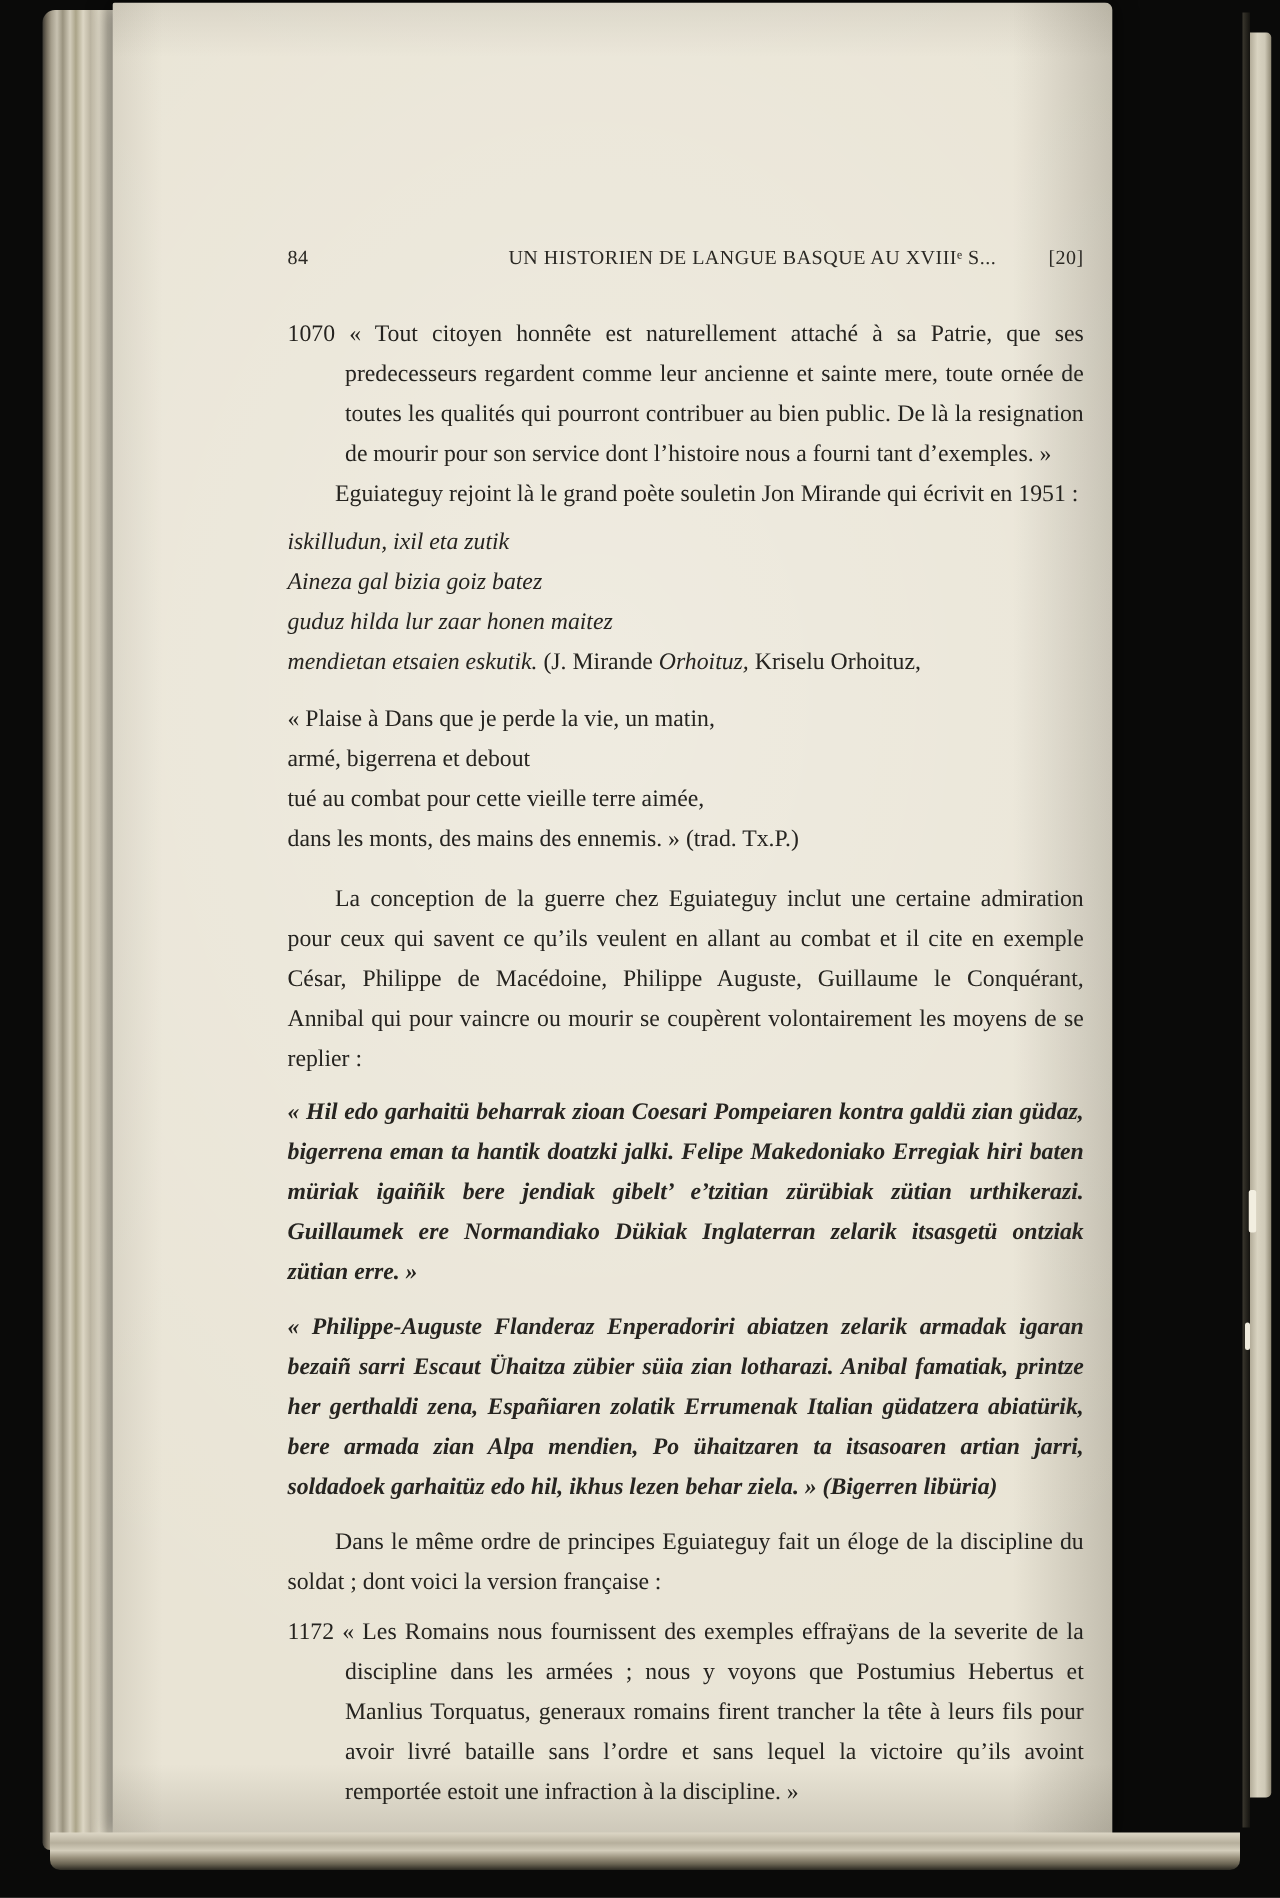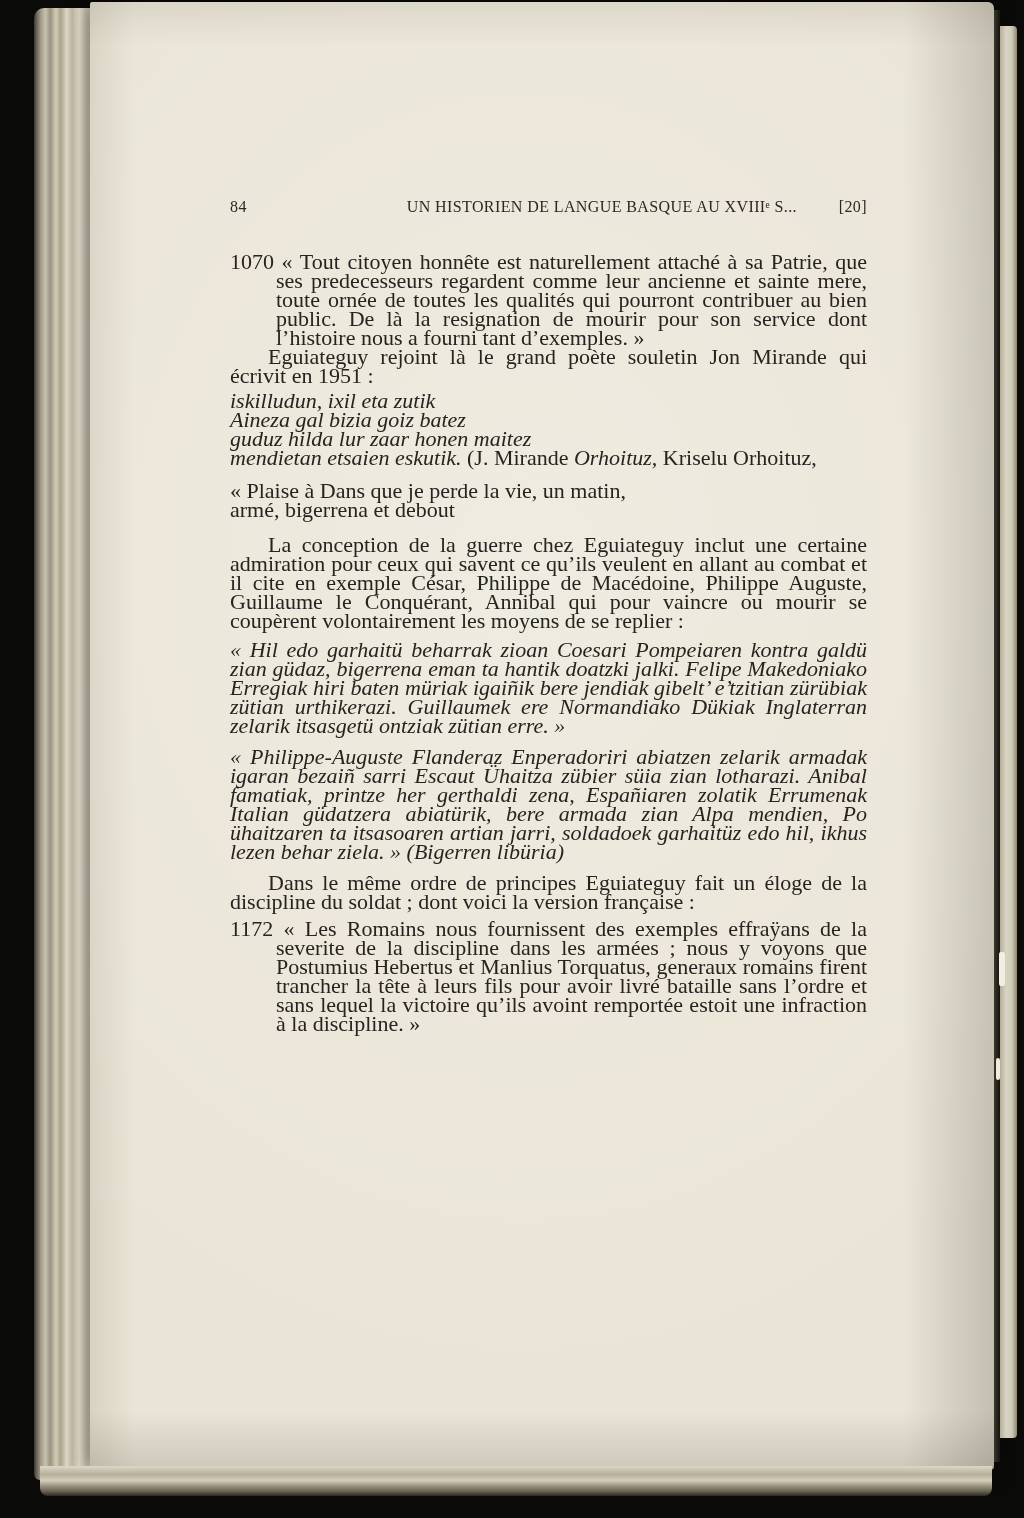--- a/index.html
+++ b/index.html
@@ -3,21 +3,21 @@
 <meta charset="utf-8">
 <style>
   html,body{margin:0;padding:0;background:#070707;}
   .scan{position:relative;width:1024px;height:1518px;background:#0a0a09;overflow:hidden;
         font-family:"Liberation Serif","DejaVu Serif",serif;}
   
   .stack-left{position:absolute;left:34px;top:8px;width:58px;height:1472px;border-radius:10px 0 0 6px;
     background:linear-gradient(90deg,#3c3932 0%,#776f5f 6%,#a59e8c 12%,#c7c1b0 20%,#9a937f 28%,
       #d2ccba 38%,#aba489 46%,#dcd6c4 56%,#bdb6a3 66%,#e2dcca 78%,#cfc9b7 90%,#e6e0cf 100%);}
   
-  .page{position:absolute;left:90px;top:2px;width:904px;height:1468px;border-radius:2px 6px 4px 2px;
+  .page{position:absolute;left:90px;top:2px;width:800px;height:1468px;border-radius:2px 6px 4px 2px;
     background:
       radial-gradient(130% 95% at 48% 38%, rgba(255,255,255,0.28), rgba(255,255,255,0) 62%),
       linear-gradient(90deg, rgba(90,82,62,0.12) 0%, rgba(0,0,0,0) 5%, rgba(0,0,0,0) 90%, rgba(60,55,40,0.22) 100%),
       linear-gradient(180deg, rgba(70,64,50,0.10) 0%, rgba(0,0,0,0) 3%, rgba(0,0,0,0) 96%, rgba(70,64,50,0.18) 100%),
       #e9e4d5;
     box-shadow:0 0 18px rgba(0,0,0,0.65);}
   
   .stack-bottom{position:absolute;left:40px;top:1466px;width:952px;height:30px;border-radius:0 0 8px 8px;
     background:linear-gradient(180deg,#ddd7c6 0%,#b6af9c 28%,#d3cdbb 48%,#978f7b 68%,#6a6453 84%,#2c2a23 100%);}
   
@@ -27,29 +27,29 @@
   .page-notch{position:absolute;left:999px;top:952px;width:6px;height:34px;background:#f2eee0;border-radius:2px;}
   .binding-mark{position:absolute;left:996px;top:1058px;width:4px;height:22px;background:#efebdd;border-radius:2px;}
 
   
   .text-col{position:absolute;left:140px;top:196px;width:637px;color:#262420;}
   .running-header{display:flex;align-items:baseline;font-size:16px;letter-spacing:0.4px;margin-bottom:36px;color:#2b2924;}
   .running-header .pg{width:70px;}
   .running-header .ttl{flex:1;text-align:right;white-space:nowrap;}
   .running-header .folio{width:70px;text-align:right;}
 
-  .body-text{font-size:22px;line-height:19px;}
+  .body-text{font-size:19px;line-height:32px;}
   .body-text p, .body-text .verse{margin:0;}
   .numbered{padding-left:46px;text-indent:-46px;text-align:justify;}
   .bq{margin-left:50px;font-style:italic;text-align:justify;}
   .para{text-indent:38px;text-align:justify;}
   .verse{margin-left:46px;font-style:italic;}
   .verse .rm, .rm{font-style:normal;}
   .mb6{margin-bottom:6px!important;} .mb8{margin-bottom:8px!important;}
-  .mb10{margin-bottom:10px!important;} .mb12{margin-bottom:12px!important;}
+  .mb10{margin-bottom:10px!important;} .mb12{margin-bottom:12px!important;font-weight:bold;}
   .mb14{margin-bottom:14px!important;} .mb16{margin-bottom:16px!important;}
 </style>
 </head>
 <body>
 
 <div class="scan">
 
   <div class="stack-left"></div>
 
   <div class="page">
@@ -71,20 +71,22 @@
         <div class="verse mb14">
           <div>iskilludun, ixil eta zutik</div>
           <div>Aineza gal bizia goiz batez</div>
           <div>guduz hilda lur zaar honen maitez</div>
           <div><span>mendietan etsaien eskutik.</span> <span class="rm">(J. Mirande</span> <span>Orhoituz,</span> <span class="rm">Kriselu Orhoituz,</span></div>
         </div>
 
         <div class="verse rm mb16" style="font-style:normal">
           <div>« Plaise à Dans que je perde la vie, un matin,</div>
           <div>armé, bigerrena et debout</div>
+          <div>tué au combat pour cette vieille terre aimée,</div>
+          <div>dans les monts, des mains des ennemis. » (trad. Tx.P.)</div>
         </div>
 
         <p class="para mb10">La conception de la guerre chez Eguiateguy inclut une certaine admiration pour ceux qui savent ce qu’ils veulent en allant au combat et il cite en exemple César, Philippe de Macédoine, Philippe Auguste, Guillaume le Conquérant, Annibal qui pour vaincre ou mourir se coupèrent volontairement les moyens de se replier :</p>
 
         <p class="bq mb12">« Hil edo garhaitü beharrak zioan Coesari Pompeiaren kontra galdü zian güdaz, bigerrena eman ta hantik doatzki jalki. Felipe Makedoniako Erregiak hiri baten müriak igaiñik bere jendiak gibelt’ e’tzitian zürübiak zütian urthikerazi. Guillaumek ere Normandiako Dükiak Inglaterran zelarik itsasgetü ontziak zütian erre. »</p>
 
         <p class="bq mb12"><span>« Philippe-Auguste Flanderaz Enperadoriri abiatzen zelarik armadak igaran bezaiñ sarri Escaut Ühaitza zübier süia zian lotharazi. Anibal famatiak, printze her gerthaldi zena, Españiaren zolatik Errumenak Italian güdatzera abiatürik, bere armada zian Alpa mendien, Po ühaitzaren ta itsasoaren artian jarri, soldadoek garhaitüz edo hil, ikhus lezen behar ziela. »</span> <span>(Bigerren libüria)</span></p>
 
         <p class="para mb8">Dans le même ordre de principes Eguiateguy fait un éloge de la discipline du soldat ; dont voici la version française :</p>
 

